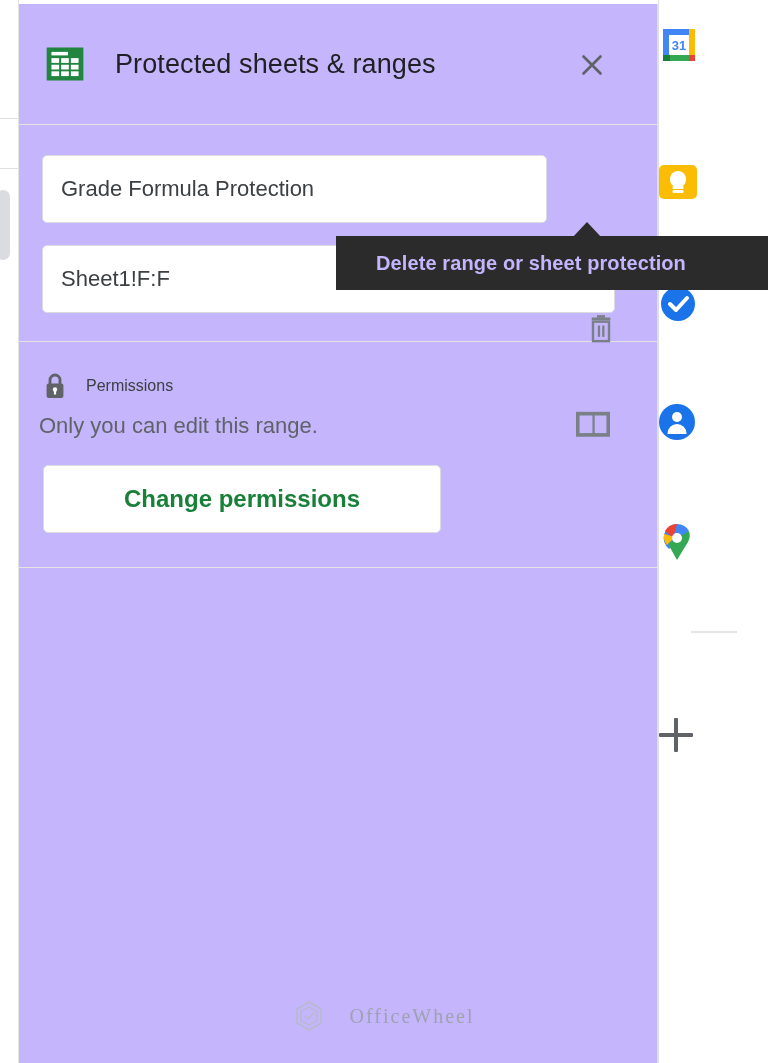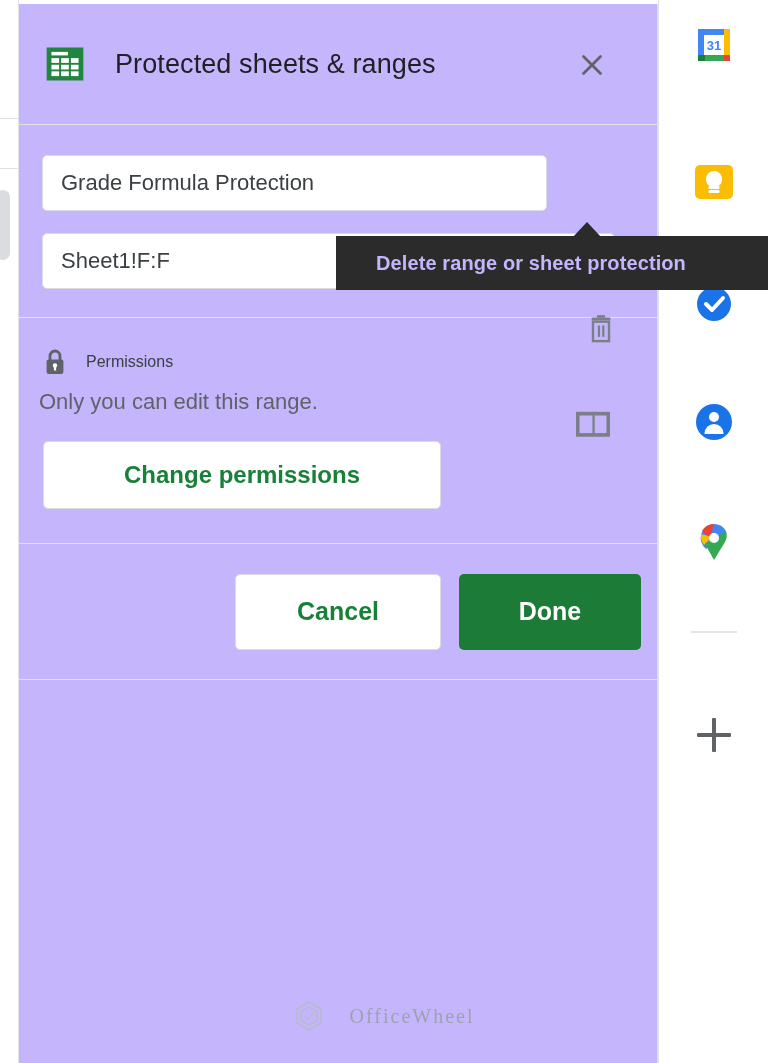--- a/index.html
+++ b/index.html
@@ -50,21 +50,20 @@
     background: #ffffff;
     border-left: 1px solid #e0e0e0;
     box-sizing: border-box;
   }
   .addon-rail .slot {
     position: absolute;
     left: 0; width: 110px;
     height: 44px;
     display: flex;
     align-items: center;
-    justify-content: center;
   }
   .rail-divider {
     position: absolute;
     left: 32px;
     width: 46px;
     height: 2px;
     background: #e4e5e7;
     top: 631px;
   }
 
@@ -176,21 +175,21 @@
 
   
   .range-block {
     position: relative;
     padding: 30px 0 28px 0;
     border-bottom: 1px solid #e3e3e3;
   }
   .field {
     box-sizing: border-box;
     margin-left: 23px;
-    height: 56px;
+    height: 68px;
     border: 1px solid #dadce0;
     border-radius: 5px;
     font-size: 22px;
     color: #3c4043;
     padding: 0 18px;
     display: flex;
     align-items: center;
     background: #fff;
   }
   .field-desc { width: 505px; }
@@ -403,24 +402,20 @@
         <rect x="3.6" y="11.5" width="16.8" height="14.5" rx="2" fill="#5f6368"></rect>
         <circle cx="12" cy="17.5" r="2.2" fill="#ffffff"></circle>
         <rect x="10.9" y="17.5" width="2.2" height="5" fill="#ffffff"></rect>
       </svg>
       <div class="perm-title">Permissions</div>
     </div>
     <div class="perm-sub">Only you can edit this range.</div>
     <div class="btn-outline-green">Change permissions</div>
   </div>
 
-  <div class="actions">
-    <div class="btn-cancel">Cancel</div>
-    <div class="btn-done">Done</div>
-  </div>
 
 </div>
 
 <div class="tooltip-arrow"></div>
 <div class="tooltip">Delete range or sheet protection</div>
 
 <div class="addon-rail">
 
   <div class="slot" style="top:23px;">
     <svg class="ic-cal" viewBox="0 0 40 40">

